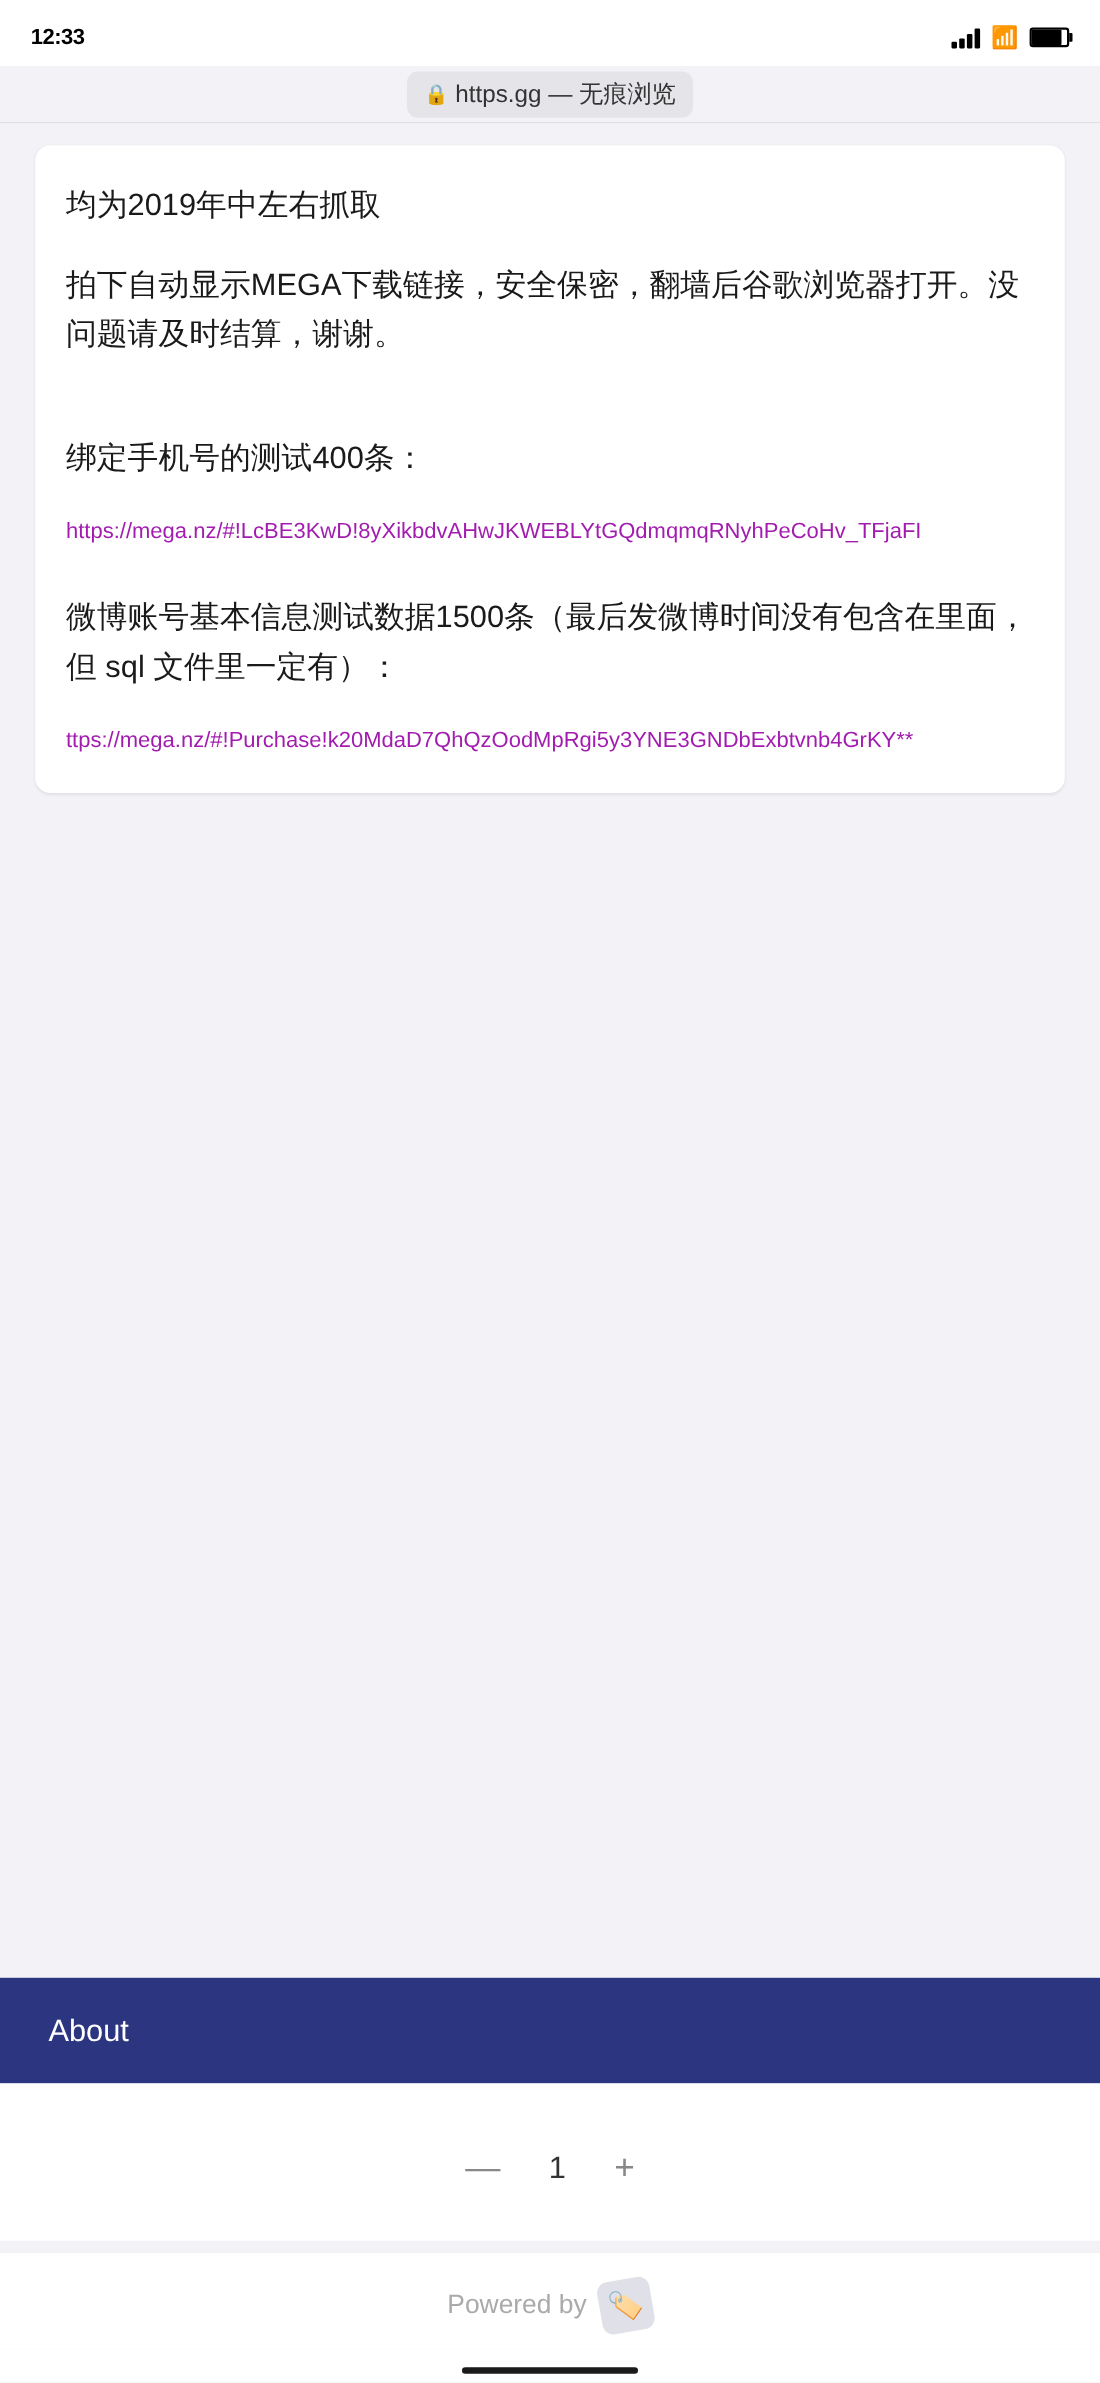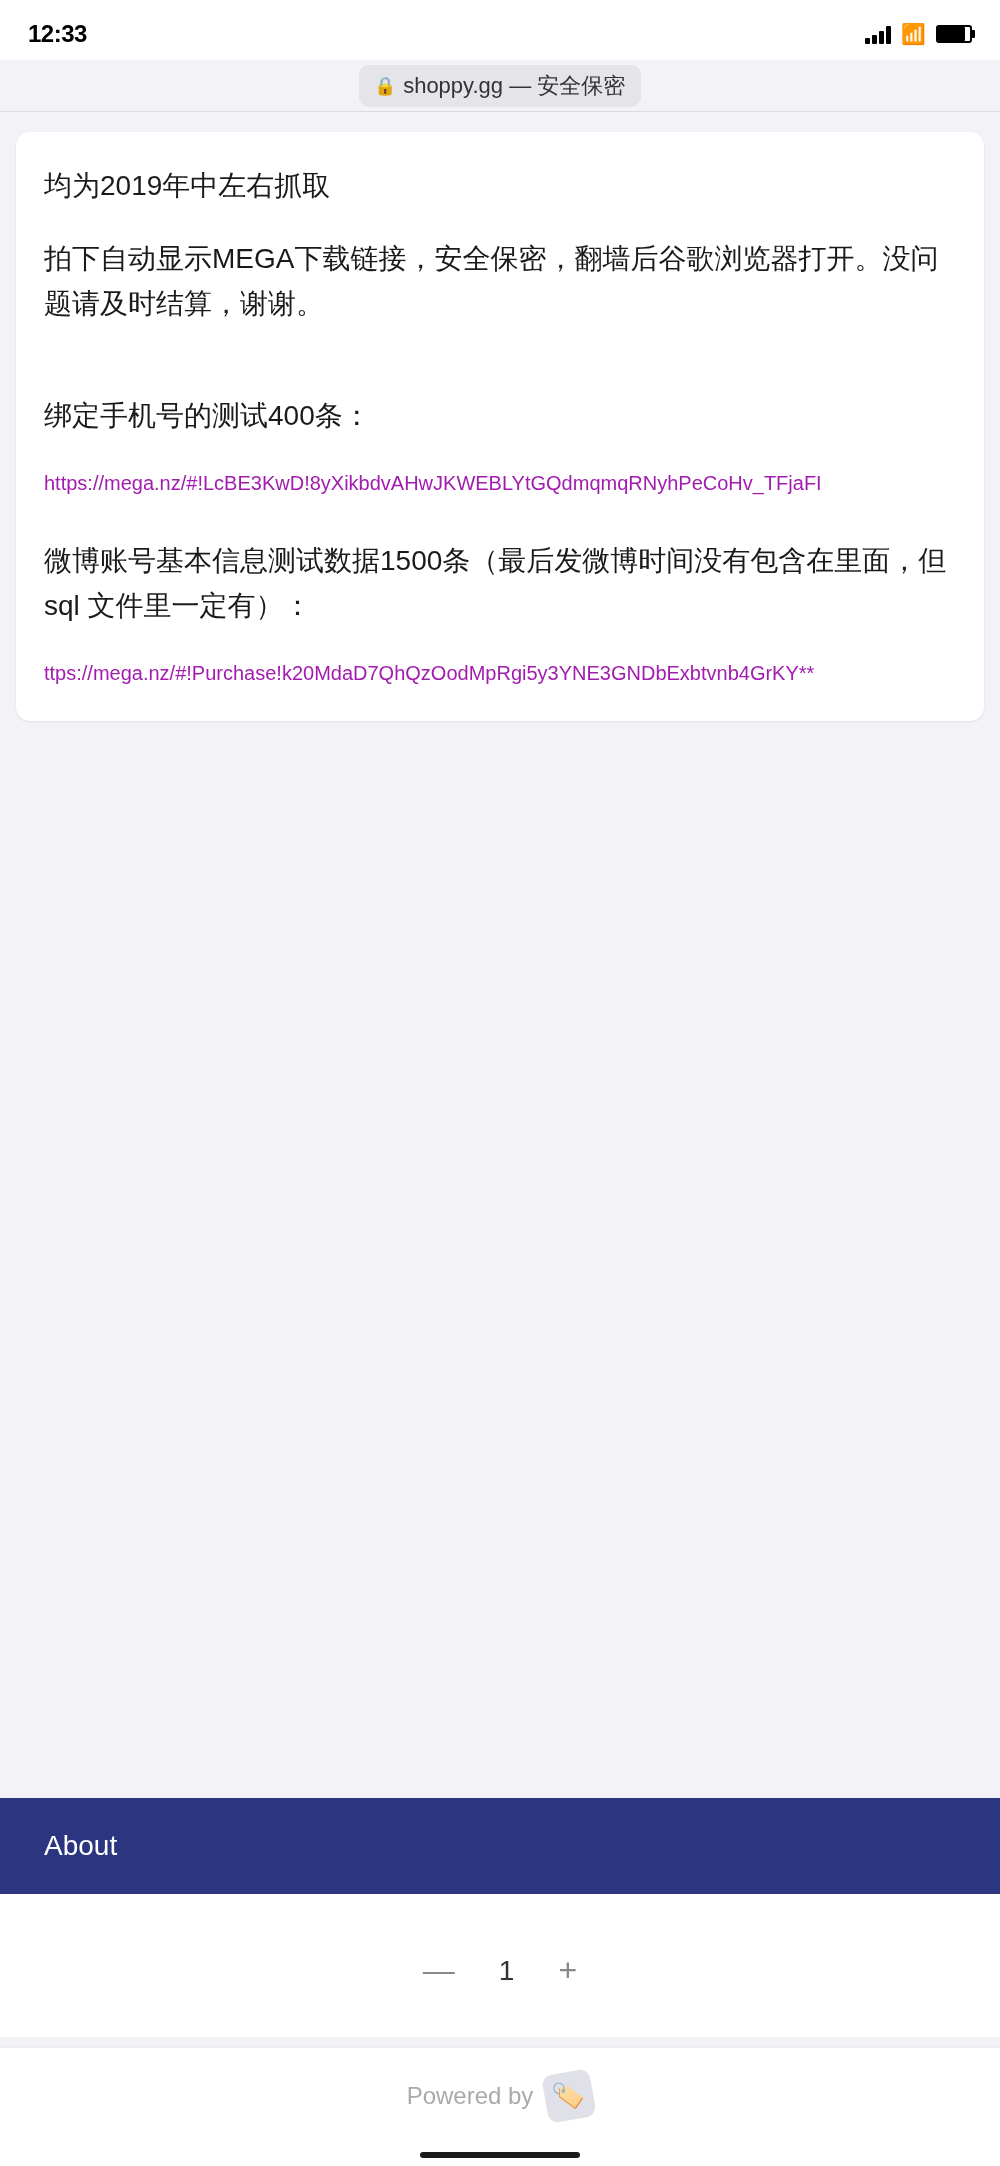--- a/index.html
+++ b/index.html
@@ -17,21 +17,21 @@
     
     .status-bar {
       background: #fff;
       display: flex;
       justify-content: space-between;
       align-items: center;
       padding: 16px 28px 8px 28px;
       height: 60px;
     }
     .status-time {
-      font-size: 24px;
+      font-size: 20px;
       font-weight: 700;
       color: #000;
       letter-spacing: -0.5px;
     }
     .status-icons {
       display: flex;
       align-items: center;
       gap: 10px;
     }
     .signal-bars {
@@ -97,21 +97,21 @@
       color: #333;
     }
     .lock-icon {
       font-size: 18px;
       color: #555;
     }
 
     
     .content-card {
       background: #fff;
-      margin: 20px 16px;
+      margin: 20px 32px;
       border-radius: 14px;
       padding: 32px 28px;
       box-shadow: 0 1px 3px rgba(0,0,0,0.08);
     }
 
     .content-text {
       font-size: 28px;
       color: #1a1a1a;
       line-height: 1.6;
       margin-bottom: 28px;
@@ -266,21 +266,21 @@
       <span class="wifi-icon">📶</span>
       <div class="battery-icon">
         <div class="battery-fill"></div>
       </div>
     </div>
   </div>
 
   <div class="browser-bar">
     <div class="browser-url">
       <span class="lock-icon">🔒</span>
-      <span>shoppy.gg — 安全保密</span>
+      <span>https.gg — 无痕浏览</span>
     </div>
   </div>
 
   <div class="scrollable-content">
     <div class="content-card">
       <p class="content-text">均为2019年中左右抓取</p>
 
       <p class="content-text">拍下自动显示MEGA下载链接，安全保密，翻墙后谷歌浏览器打开。没问题请及时结算，谢谢。</p>
 
       <div class="section-divider"></div>

